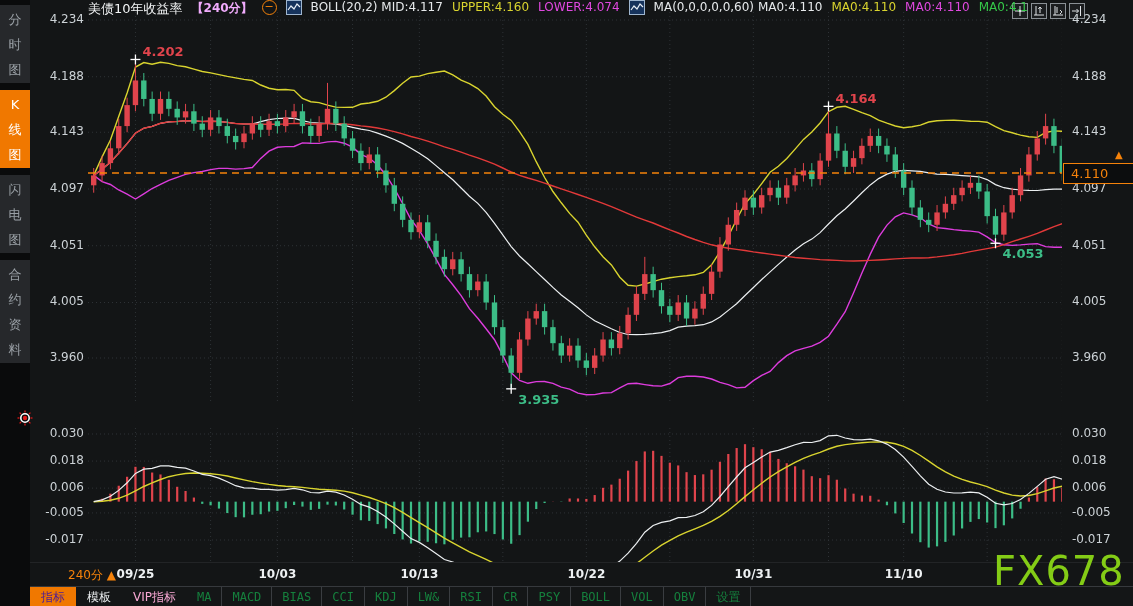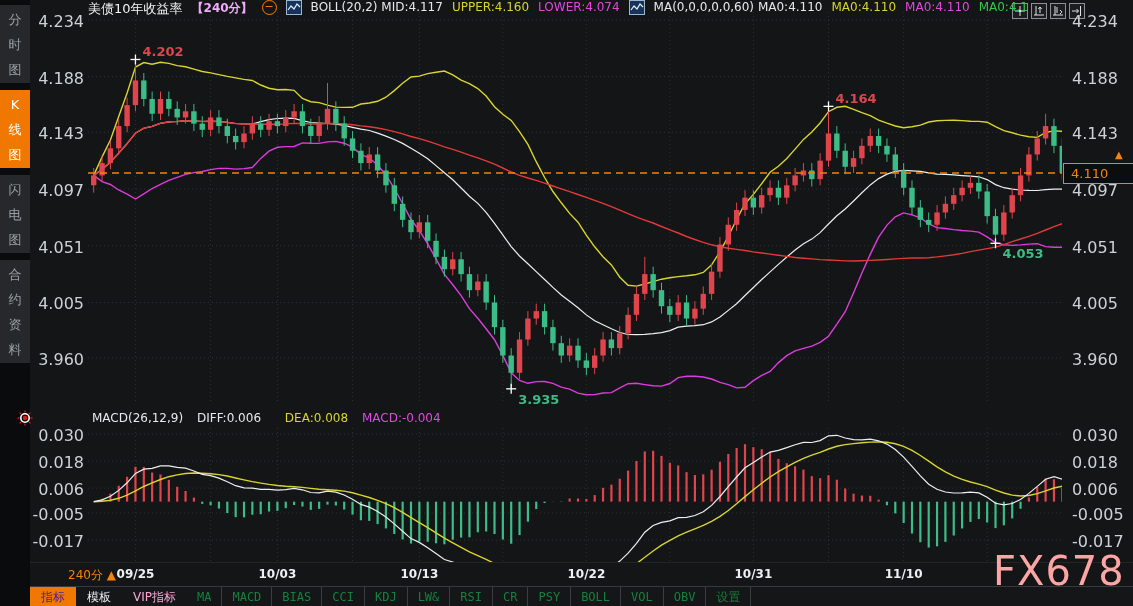--- a/index.html
+++ b/index.html
@@ -20,21 +20,21 @@
   .h-symbol{margin-left:58px;font-size:13px;color:#f2f4f5;}
   .h-period{color:#f0abfc;font-weight:bold;}
   .c-white{color:#e6e9eb;} .c-yellow{color:#d9d42f;} .c-magenta{color:#e048e0;} .c-green{color:#35c949;}
   .collapse-btn{width:13px;height:13px;border:1px solid #f5820a;border-radius:50%;color:#f5820a;
         font-size:11px;line-height:11px;text-align:center;cursor:pointer;}
   .mini-chart-icon{width:14px;height:13px;background:#16335c;border:1px solid #9fb6cf;display:inline-block;}
   .hdr-tools{position:absolute;right:48px;top:3px;display:flex;gap:3px;}
   .tool-btn{width:14px;height:14px;border:1px solid #8a9095;background:#1b1d1f;cursor:pointer;display:flex;
             align-items:center;justify-content:center;}
   
-  .axis-label{position:absolute;font-size:16px;color:#ccd2d6;}
+  .axis-label{position:absolute;font-size:12px;color:#ccd2d6;}
   .axis-left .axis-label{right:0;}
   .axis-left{position:absolute;left:0;top:0;width:54px;height:562px;}
   .axis-right{position:absolute;left:1036px;top:0;width:67px;height:562px;}
   .axis-right .axis-label{left:6px;}
   .price-tag{position:absolute;left:1033px;top:163px;width:64px;height:19px;background:#0c0d0e;
              border:1px solid #f5820a;color:#f5820a;font-size:13px;line-height:19px;padding-left:7px;z-index:6;}
   .price-arrow{position:absolute;left:1085px;top:149px;color:#f5820a;font-size:10px;z-index:6;}
   
   .macd-header{position:absolute;left:62px;top:411px;font-size:12px;white-space:nowrap;z-index:3;}
   .macd-header span{margin-right:10px;}
@@ -45,21 +45,21 @@
   .period-chip{position:absolute;left:38px;top:4px;color:#f5820a;font-weight:normal;font-size:12px;cursor:pointer;text-align:center;}
   .date-label{position:absolute;top:4px;transform:translateX(-50%);color:#eef1f3;font-weight:bold;font-size:12px;}
   .toolbar{position:absolute;left:0;top:586px;width:1103px;height:20px;background:#141617;
            border-top:1px solid #36393d;display:flex;align-items:stretch;font-size:12px;}
   .tb-tab{display:flex;align-items:center;padding:0 11px;color:#e8ebed;cursor:pointer;}
   .tb-tab.active{background:#f07800;color:#4c1d95;}
   .tb-tab.vip{color:#f9a8d4;}
   .tb-ind{display:flex;align-items:center;padding:0 10px;color:#15803d;border-right:1px solid #3a3d41;
           font-family:"DejaVu Sans Mono","Liberation Mono",monospace;cursor:pointer;}
   .tb-ind:first-of-type{border-left:1px solid #3a3d41;}
-  .watermark{position:absolute;left:993px;top:548px;font-size:40px;color:#fca5a5;letter-spacing:1px;z-index:7;}
+  .watermark{position:absolute;left:993px;top:548px;font-size:40px;color:#84cc16;letter-spacing:1px;z-index:7;}
 </style>
 </head>
 <body>
 
 <div class="app">
 
   <div class="sidebar">
     <div class="tabs-holder" style="padding-top:5px;">
         <div class="side-tab" style="height: 78px;">
           <span>分</span>
@@ -453,25 +453,20 @@
         <line x1="423.2" x2="423.2" y1="375.8394160583941" y2="385.8394160583941" stroke="#fff" stroke-width="1.3"></line>
         <text x="430.2" y="395.8394160583941" fill="#3cbd87" font-size="13" font-weight="bold">3.935</text>
         <line x1="735.5" x2="745.5" y1="98.35036496350399" y2="98.35036496350399" stroke="#fff" stroke-width="1.3"></line>
         <line x1="740.5" x2="740.5" y1="93.35036496350399" y2="103.35036496350399" stroke="#fff" stroke-width="1.3"></line>
         <text x="747.5" y="95.35036496350399" fill="#e0444c" font-size="13" font-weight="bold">4.164</text>
         <line x1="902.5" x2="912.5" y1="235.27737226277378" y2="235.27737226277378" stroke="#fff" stroke-width="1.3"></line>
         <line x1="907.5" x2="907.5" y1="230.27737226277378" y2="240.27737226277378" stroke="#fff" stroke-width="1.3"></line>
         <text x="914.5" y="250.27737226277378" fill="#3cbd87" font-size="13" font-weight="bold">4.053</text>
       </svg>
 
-    <div class="macd-header">
-      <span class="c-white"><span>MACD(26,12,9)</span>&nbsp;<span>DIFF:0.006</span></span>
-      <span class="c-yellow">DEA:0.008</span>
-      <span class="c-magenta">MACD:-0.004</span>
-    </div>
     <svg id="macd-svg" style="left:58px;top:408px;" width="974" height="154" viewBox="0 0 974 154">
         <line x1="0" x2="974" y1="26" y2="26" class="grid"></line>
         <line x1="0" x2="974" y1="53.06382978723404" y2="53.06382978723404" class="grid"></line>
         <line x1="0" x2="974" y1="80.12765957446808" y2="80.12765957446808" class="grid"></line>
         <line x1="0" x2="974" y1="104.93617021276594" y2="104.93617021276594" class="grid"></line>
         <line x1="0" x2="974" y1="132" y2="132" class="grid"></line>
         <line x1="47.45" x2="47.45" y1="20" y2="154" class="grid"></line>
         <line x1="122.6" x2="122.6" y1="20" y2="154" class="grid"></line>
         <line x1="189.39999999999998" x2="189.39999999999998" y1="20" y2="154" class="grid"></line>
         <line x1="264.54999999999995" x2="264.54999999999995" y1="20" y2="154" class="grid"></line>

